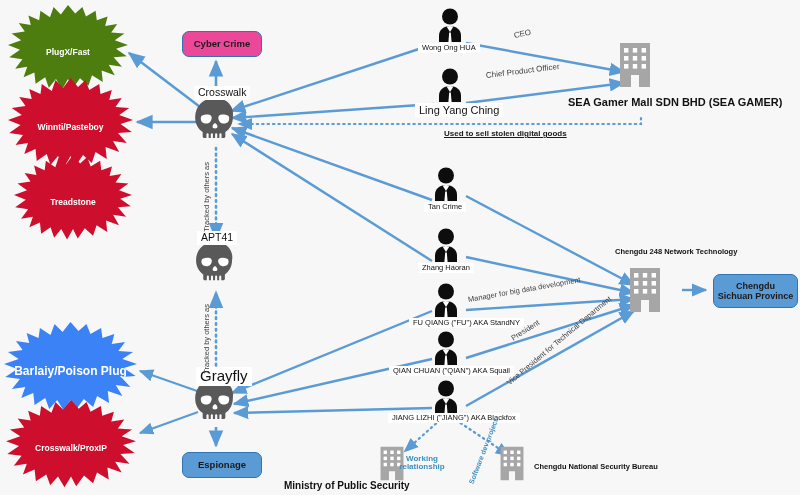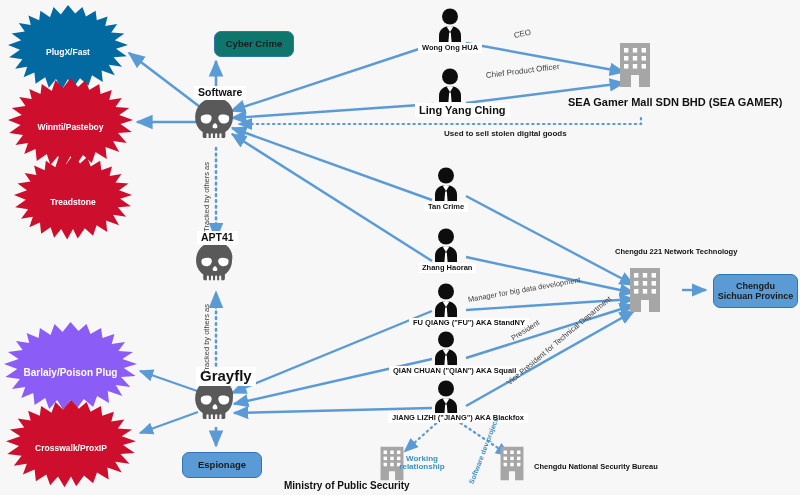--- a/index.html
+++ b/index.html
@@ -41,42 +41,42 @@
     color:#1a1a1a;
     font-weight:bold;
     line-height:1.15;
   }
 
   
   .chip{
     position:absolute;
     background:#ffffff;
     color:#111111;
-    font-weight:bold;
+    font-weight:normal;
     white-space:nowrap;
     padding:1px 4px;
     line-height:1.1;
   }
   .plaincap{
     position:absolute;
     color:#111111;
     font-weight:bold;
     white-space:nowrap;
     line-height:1.1;
   }
 
   
   .elabel{
     position:absolute;
     color:#3f3f3f;
     white-space:nowrap;
     transform-origin:left center;
     line-height:1;
   }
-  .elabel.dark{color:#1a1a1a;font-weight:bold;}
+  .elabel.dark{color:#1a1a1a;font-weight:bold;text-decoration:underline;}
   .elabel.teal{color:#3c8fbf;font-weight:bold;text-align:center;white-space:normal;}
 
   .icon{position:absolute;}
 </style>
 </head>
 <body>
 
 <div id="canvas">
 
   <svg id="edges" viewBox="0 0 800 495" xmlns="http://www.w3.org/2000/svg">
@@ -123,51 +123,51 @@
       <path d="M432,408 L234,413" stroke-width="2.4" marker-end="url(#ah)"></path>
 
       <path d="M682,290 L706,290" stroke-width="2.4" marker-end="url(#ah)"></path>
 
       <path d="M440,420 L404,452" stroke-width="2.2" stroke-dasharray="1.4 4" stroke-linecap="round" marker-end="url(#ahd)"></path>
       <path d="M456,420 L510,456" stroke-width="2.2" stroke-dasharray="1.4 4" stroke-linecap="round" marker-end="url(#ahd)"></path>
     </g>
   </svg>
 
   <div id="nodes">
-      <div class="burst" style="left: 8px; top: 5px; width: 120px; height: 95px; background: #0369a1; font-size: 8.5px;">
+      <div class="burst" style="left: 8px; top: 5px; width: 120px; height: 95px; background: #4d7c0f; font-size: 8.5px;">
         <span>PlugX/Fast</span>
       </div>
       <div class="burst" style="left: 8px; top: 78px; width: 125px; height: 100px; background: rgb(206, 14, 45); font-size: 8.5px;">
         <span>Winnti/Pasteboy</span>
       </div>
       <div class="burst" style="left: 14px; top: 155px; width: 118px; height: 95px; background: rgb(206, 14, 45); font-size: 8.5px;">
         <span>Treadstone</span>
       </div>
-      <div class="burst" style="left: 4px; top: 322px; width: 133px; height: 100px; background: #8b5cf6; font-size: 10px;">
+      <div class="burst" style="left: 4px; top: 322px; width: 133px; height: 100px; background: #3b82f6; font-size: 12px;">
         <span>Barlaiy/Poison Plug</span>
       </div>
       <div class="burst" style="left: 6px; top: 400px; width: 130px; height: 98px; background: rgb(206, 14, 45); font-size: 8.5px;">
         <span>Crosswalk/ProxIP</span>
       </div>
-      <div class="bluebox" style="left: 182px; top: 31px; width: 78px; height: 24px; background: #0f766e; border: 1px solid rgb(46, 117, 182); font-size: 9.5px; margin-left: 32px;">
+      <div class="bluebox" style="left: 182px; top: 31px; width: 78px; height: 24px; background: #ec4899; border: 1px solid rgb(46, 117, 182); font-size: 9.5px;">
         <span>Cyber Crime</span>
       </div>
       <div class="bluebox" style="left: 182px; top: 452px; width: 78px; height: 24px; background: rgb(91, 155, 213); border: 1px solid rgb(46, 117, 182); font-size: 9.5px;">
         <span>Espionage</span>
       </div>
       <div class="bluebox" style="left: 713px; top: 274px; width: 83px; height: 32px; background: rgb(91, 155, 213); border: 1px solid rgb(46, 117, 182); font-size: 9px;">
         <span>Chengdu<br>Sichuan Province</span>
       </div>
       <div class="icon" style="left: 193px; top: 97.36px;"><svg width="44" height="49.28" viewBox="0 0 64 72" xmlns="http://www.w3.org/2000/svg">
     <path fill="#595959" d="M32 1C15.4 1 3 13.2 3 29.5c0 9.6 4.3 17.2 11 21.7v6.4c0 1.3 1 2.3 2.3 2.3h3.2v-5.3a1.6 1.6 0 013.2 0v5.3h3.1v-5.3a1.6 1.6 0 013.2 0v5.3h3.1v-5.3a1.6 1.6 0 013.2 0v5.3h3.1v-5.3a1.6 1.6 0 013.2 0v5.3h3.2c1.3 0 2.3-1 2.3-2.3v-6.4c6.7-4.5 11-12.1 11-21.7C61 13.2 48.6 1 32 1z"></path>
     <path fill="#ffffff" d="M12.5 27.5c4.6-2 10.6-2.6 13.3-.4 2.3 1.9 1.6 6.6-1 9.3-3.2 3.3-9.6 2.8-12.2-.4-1.8-2.2-1.9-6.9-.1-8.5z"></path>
     <path fill="#ffffff" d="M51.5 27.5c-4.6-2-10.6-2.6-13.3-.4-2.3 1.9-1.6 6.6 1 9.3 3.2 3.3 9.6 2.8 12.2-.4 1.8-2.2 1.9-6.9.1-8.5z"></path>
     <path fill="#ffffff" d="M32 38.5c1.8 0 3.6 3.2 3.6 5 0 1.5-1.6 2.4-3.6 2.4s-3.6-.9-3.6-2.4c0-1.8 1.8-5 3.6-5z"></path>
   </svg></div>
-      <div class="chip" style="left: 194px; top: 86px; font-size: 10.5px;">Software</div>
+      <div class="chip" style="left: 194px; top: 86px; font-size: 10.5px;">Crosswalk</div>
       <div class="icon" style="left: 194px; top: 241.48px;"><svg width="42" height="47.040000000000006" viewBox="0 0 64 72" xmlns="http://www.w3.org/2000/svg">
     <path fill="#595959" d="M32 1C15.4 1 3 13.2 3 29.5c0 9.6 4.3 17.2 11 21.7v6.4c0 1.3 1 2.3 2.3 2.3h3.2v-5.3a1.6 1.6 0 013.2 0v5.3h3.1v-5.3a1.6 1.6 0 013.2 0v5.3h3.1v-5.3a1.6 1.6 0 013.2 0v5.3h3.1v-5.3a1.6 1.6 0 013.2 0v5.3h3.2c1.3 0 2.3-1 2.3-2.3v-6.4c6.7-4.5 11-12.1 11-21.7C61 13.2 48.6 1 32 1z"></path>
     <path fill="#ffffff" d="M12.5 27.5c4.6-2 10.6-2.6 13.3-.4 2.3 1.9 1.6 6.6-1 9.3-3.2 3.3-9.6 2.8-12.2-.4-1.8-2.2-1.9-6.9-.1-8.5z"></path>
     <path fill="#ffffff" d="M51.5 27.5c-4.6-2-10.6-2.6-13.3-.4-2.3 1.9-1.6 6.6 1 9.3 3.2 3.3 9.6 2.8 12.2-.4 1.8-2.2 1.9-6.9.1-8.5z"></path>
     <path fill="#ffffff" d="M32 38.5c1.8 0 3.6 3.2 3.6 5 0 1.5-1.6 2.4-3.6 2.4s-3.6-.9-3.6-2.4c0-1.8 1.8-5 3.6-5z"></path>
   </svg></div>
       <div class="chip" style="left: 197px; top: 231px; font-size: 10.5px;">APT41</div>
       <div class="icon" style="left: 193px; top: 378.36px;"><svg width="44" height="49.28" viewBox="0 0 64 72" xmlns="http://www.w3.org/2000/svg">
     <path fill="#595959" d="M32 1C15.4 1 3 13.2 3 29.5c0 9.6 4.3 17.2 11 21.7v6.4c0 1.3 1 2.3 2.3 2.3h3.2v-5.3a1.6 1.6 0 013.2 0v5.3h3.1v-5.3a1.6 1.6 0 013.2 0v5.3h3.1v-5.3a1.6 1.6 0 013.2 0v5.3h3.1v-5.3a1.6 1.6 0 013.2 0v5.3h3.2c1.3 0 2.3-1 2.3-2.3v-6.4c6.7-4.5 11-12.1 11-21.7C61 13.2 48.6 1 32 1z"></path>
     <path fill="#ffffff" d="M12.5 27.5c4.6-2 10.6-2.6 13.3-.4 2.3 1.9 1.6 6.6-1 9.3-3.2 3.3-9.6 2.8-12.2-.4-1.8-2.2-1.9-6.9-.1-8.5z"></path>
@@ -246,21 +246,21 @@
             <rect x="14.8" y="9" width="4.4" height="4.6"></rect>
             <rect x="23.6" y="9" width="4.4" height="4.6"></rect>
       <rect x="6" y="17" width="4.4" height="4.6"></rect>
             <rect x="14.8" y="17" width="4.4" height="4.6"></rect>
             <rect x="23.6" y="17" width="4.4" height="4.6"></rect>
       <rect x="6" y="25" width="4.4" height="4.6"></rect>
             <rect x="14.8" y="25" width="4.4" height="4.6"></rect>
             <rect x="23.6" y="25" width="4.4" height="4.6"></rect>
     </g>
   </svg></div>
-      <div class="plaincap" style="left: 615px; top: 248px; font-size: 7.5px;">Chengdu 221 Network Technology</div>
+      <div class="plaincap" style="left: 615px; top: 248px; font-size: 7.5px;">Chengdu 248 Network Technology</div>
       <div class="icon" style="left: 379px; top: 443px;"><svg width="26" height="38" viewBox="0 0 34 48" xmlns="http://www.w3.org/2000/svg">
     <path fill="#a6a6a6" d="M2 4h30v44H21V36h-8v12H2z"></path>
     <g fill="#ffffff">
       <rect x="6" y="9" width="4.4" height="4.6"></rect>
             <rect x="14.8" y="9" width="4.4" height="4.6"></rect>
             <rect x="23.6" y="9" width="4.4" height="4.6"></rect>
       <rect x="6" y="17" width="4.4" height="4.6"></rect>
             <rect x="14.8" y="17" width="4.4" height="4.6"></rect>
             <rect x="23.6" y="17" width="4.4" height="4.6"></rect>
       <rect x="6" y="25" width="4.4" height="4.6"></rect>

